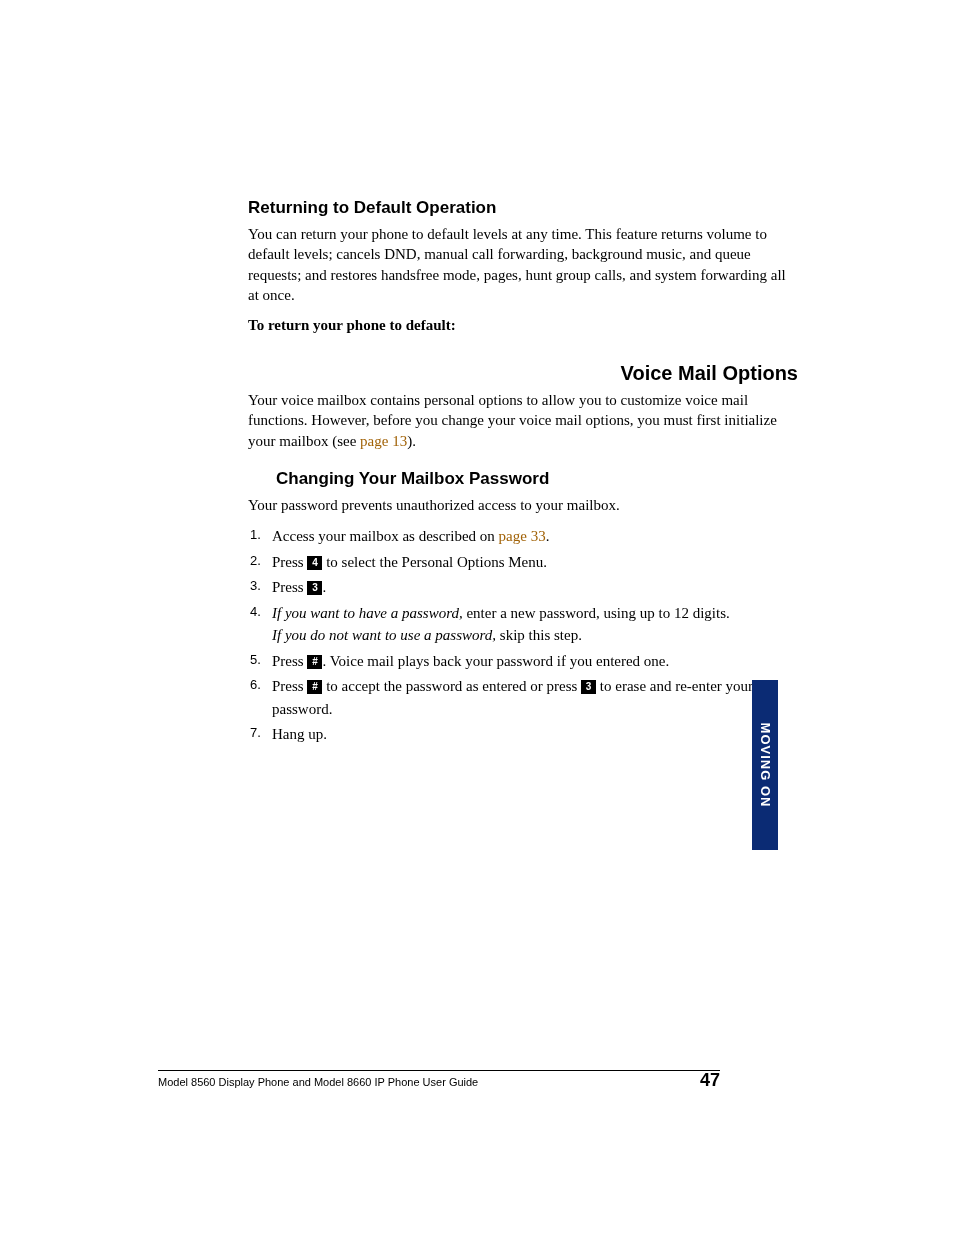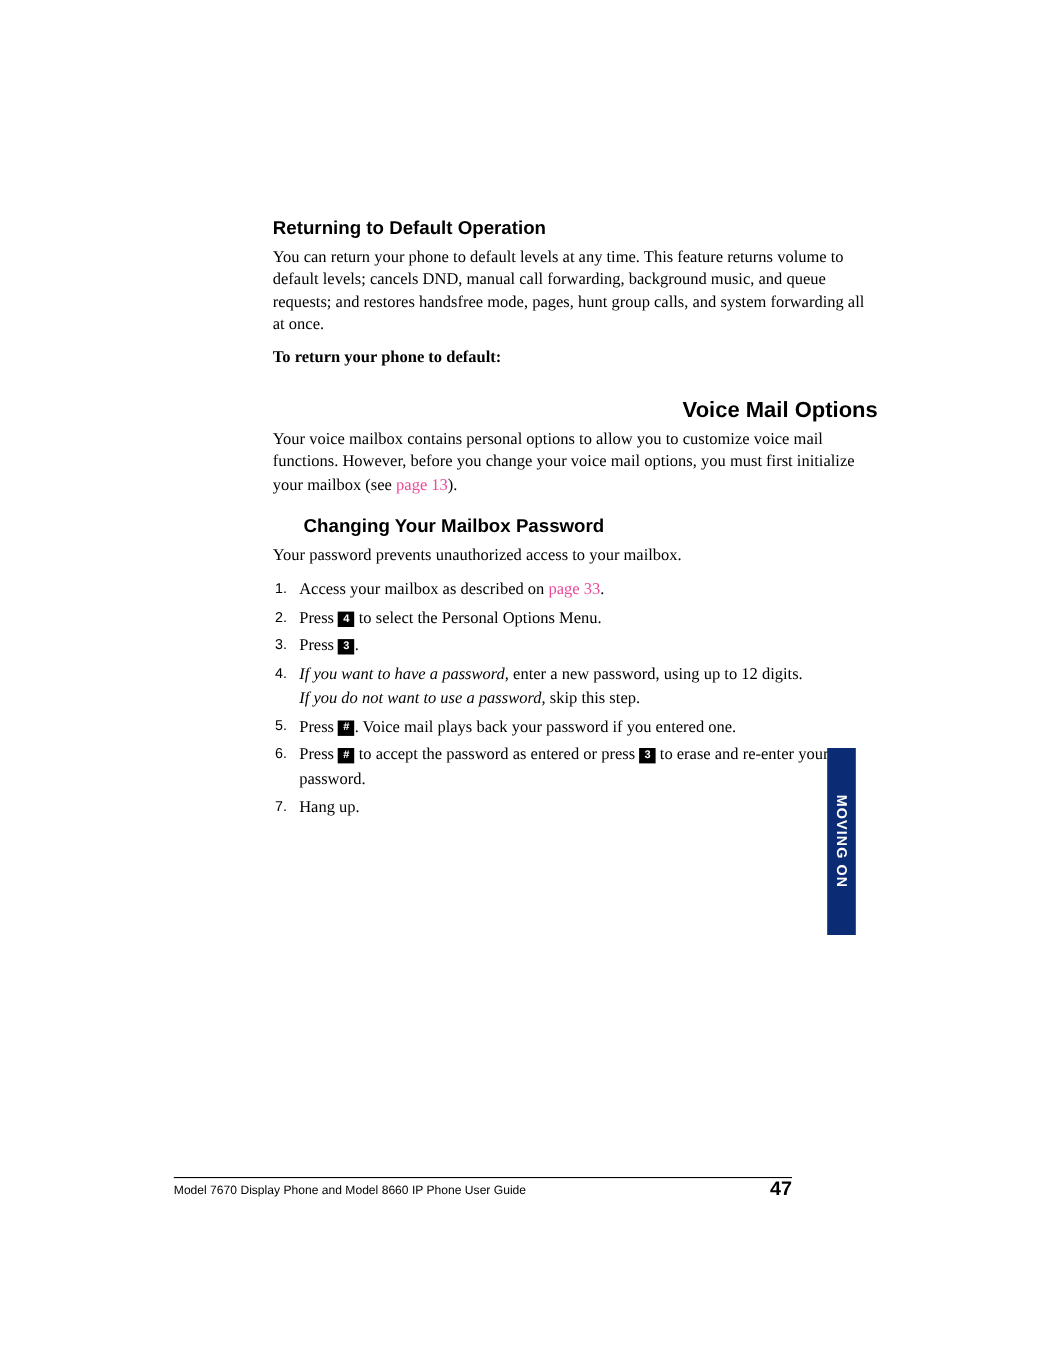--- a/index.html
+++ b/index.html
@@ -59,21 +59,21 @@
     font-family: Arial, Helvetica, sans-serif;
     font-size: 10px;
     font-weight: bold;
     line-height: 1;
     padding: 2px 4px 2px 4px;
     min-width: 7px;
     text-align: center;
     vertical-align: 1px;
   }
   a.xref {
-    color: #ec4899;
+    color: #a16207;
     text-decoration: none;
   }
   ol.steps {
     margin: 4px 0 0 0;
     padding-left: 22px;
     line-height: 1.5;
   }
   ol.steps li {
     padding-left: 2px;
     margin-bottom: 3px;
@@ -187,16 +187,16 @@
         <span>Hang up.</span>
       </li>
     </ol>
   </div>
 
   <div class="side-tab">
     <div class="side-tab-text">MOVING ON</div>
   </div>
 
   <div class="footer-rule"></div>
-  <div class="footer-left">Model 7670 Display Phone and Model 8660 IP Phone User Guide</div>
+  <div class="footer-left">Model 8560 Display Phone and Model 8660 IP Phone User Guide</div>
   <div class="footer-right">47</div>
 
 </div>
 
 </body></html>

